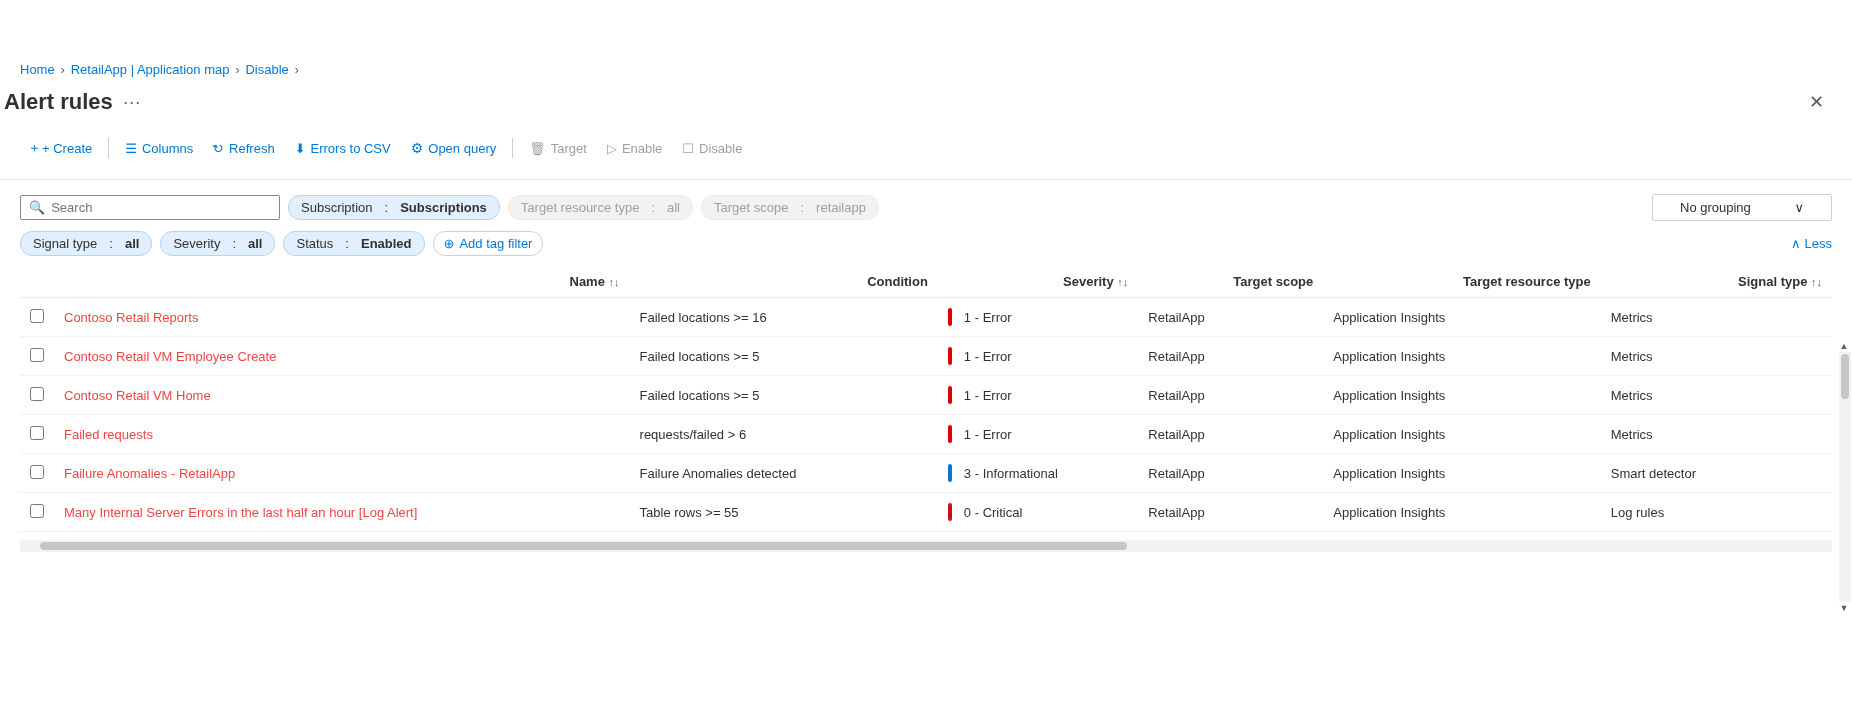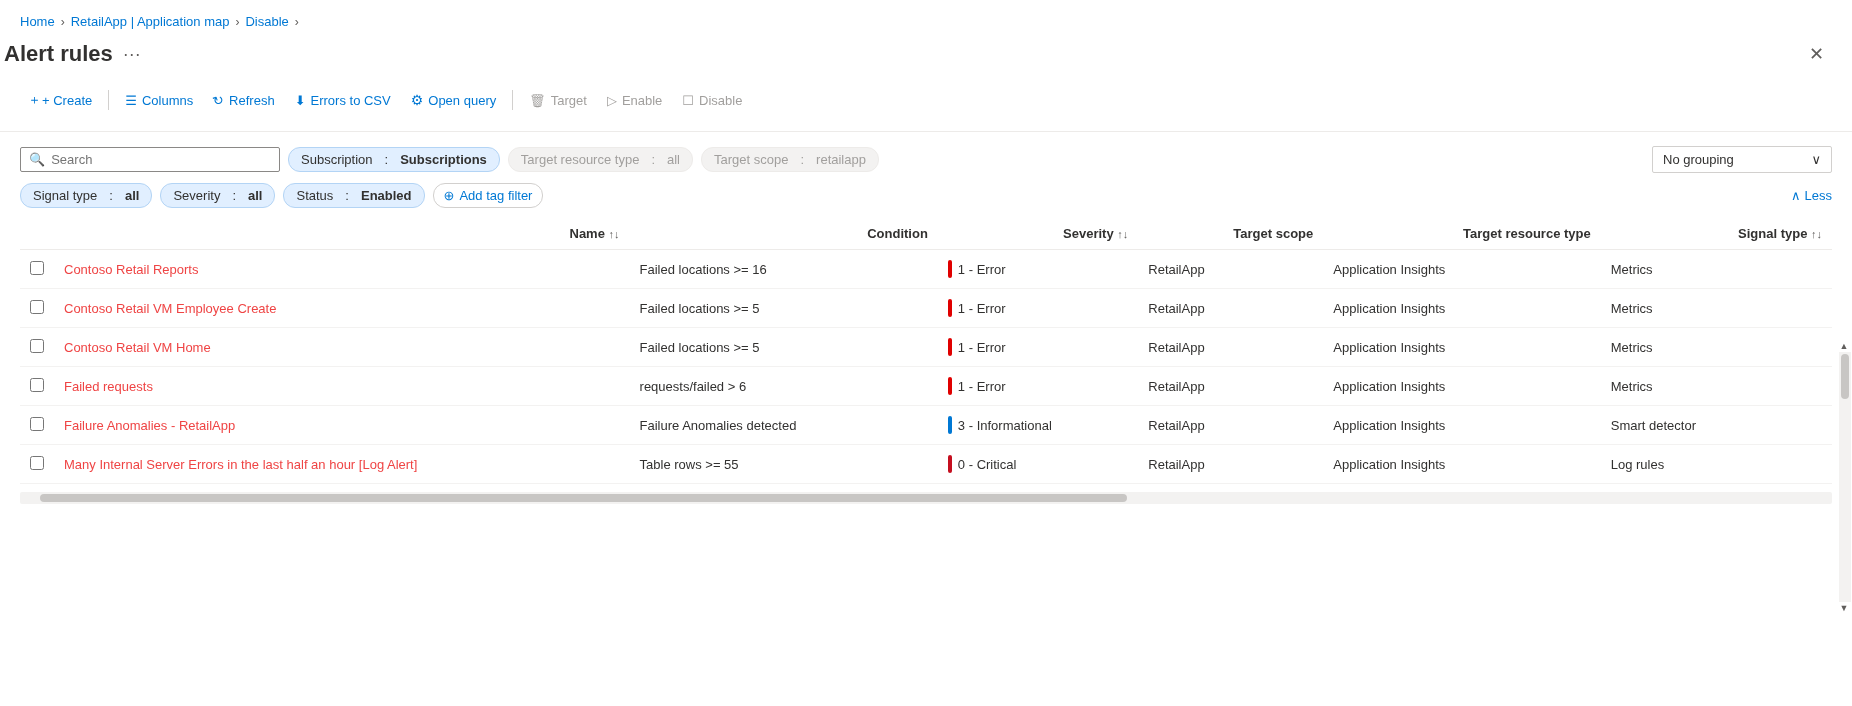--- a/index.html
+++ b/index.html
@@ -1,18 +1,18 @@
 <!DOCTYPE html>
 <html><head>
   <meta charset="utf-8">
   <style>
     * { box-sizing: border-box; margin: 0; padding: 0; }
     body { font-family: 'Segoe UI', Arial, sans-serif; font-size: 13px; color: #323130; background: #fff; width: 1852px; min-height: 706px; overflow-x: hidden; }
 
-    .breadcrumb { display: flex; align-items: center; gap: 6px; padding: 14px 21px 6px 20px; font-size: 13px; color: #0078d4; }
+    .breadcrumb { display: flex; align-items: center; gap: 6px; padding: 14px 21px 6px 20px; font-size: 13px; color: #0078d4; margin-top: 48px; }
     .breadcrumb span { color: #605e5c; }
     .breadcrumb a { color: #0078d4; text-decoration: none; }
     .breadcrumb-sep { color: #605e5c; font-size: 12px; }
 
     .page-header { display: flex; align-items: center; justify-content: space-between; padding: 4px 20px 16px 4px; }
     .page-title { font-size: 22px; font-weight: 600; color: #323130; display: flex; align-items: center; gap: 8px; }
     .page-title-dots { font-size: 18px; color: #605e5c; cursor: pointer; }
     .close-btn { font-size: 18px; color: #605e5c; cursor: pointer; background: none; border: none; padding: 4px 8px; }
 
     .toolbar { display: flex; align-items: center; gap: 4px; padding: 0 20px 16px 20px; border-bottom: 1px solid #edebe9; }
@@ -31,42 +31,42 @@
     .filter-pill.active { background: #e1efff; border-color: #b3d4f5; }
     .filter-pill strong { font-weight: 600; }
     .filter-pill.dimmed { background: #f3f2f1; color: #a19f9d; border-color: #edebe9; }
 
     .filters-row2 { display: flex; align-items: center; gap: 8px; padding: 0 20px 10px 20px; flex-wrap: wrap; }
 
     .add-tag-btn { display: flex; align-items: center; gap: 5px; color: #0078d4; background: none; border: none; cursor: pointer; font-size: 13px; padding: 4px 10px; border-radius: 12px; border: 1px solid #d2d0ce; }
 
     .less-btn { display: flex; align-items: center; gap: 4px; color: #0078d4; background: none; border: none; cursor: pointer; font-size: 13px; margin-left: auto; }
 
-    .grouping-select { display: flex; align-items: center; gap: 6px; border: 1px solid #d2d0ce; border-radius: 2px; padding: 5px 10px; font-size: 13px; background: #fff; cursor: pointer; min-width: 180px; justify-content: space-between; }
+    .grouping-select { display: flex; align-items: center; gap: 6px; border: 1px solid #d2d0ce; border-radius: 2px; padding: 5px 27px; font-size: 13px; background: #fff; cursor: pointer; min-width: 180px; justify-content: space-between; }
 
     .table-wrapper { padding: 0 20px; overflow-x: auto; }
     table { width: 100%; border-collapse: collapse; }
     thead tr { border-bottom: 1px solid #edebe9; }
     thead th { text-align: right; padding: 8px 10px; font-weight: 600; font-size: 13px; color: #323130; white-space: nowrap; }
     tbody tr { border-bottom: 1px solid #f3f2f1; }
     tbody td { padding: 10px 10px; font-size: 13px; vertical-align: middle; }
 
     .sort-icon { font-size: 11px; color: #605e5c; }
     .row-checkbox { width: 14px; height: 14px; cursor: pointer; }
     .check-col { width: 30px; }
     .name-col { min-width: 300px; }
     .condition-col { min-width: 200px; }
     .severity-col { min-width: 130px; }
     .scope-col { min-width: 120px; }
     .resource-type-col { min-width: 180px; }
     .signal-type-col { min-width: 150px; }
 
     .link-text { color: #ef4444; cursor: pointer; text-decoration: none; }
 
-    .severity-badge { display: flex; align-items: center; gap: 6px; }
+    .severity-badge { display: flex; align-items: center; gap: 12px; }
     .severity-dot { width: 4px; height: 18px; border-radius: 2px; flex-shrink: 0; }
 
     .scrollbar-bottom { width: 100%; height: 12px; background: #f3f2f1; position: relative; margin: 4px 0; border-radius: 2px; }
     .scrollbar-thumb { height: 8px; background: #c8c6c4; border-radius: 4px; position: absolute; top: 2px; left: 20px; width: 60%; cursor: pointer; }
     .scroll-arrow { width: 12px; height: 12px; display: flex; align-items: center; justify-content: center; cursor: pointer; color: #605e5c; font-size: 9px; }
   </style>
 </head>
 <body>
 
 <nav class="breadcrumb">

